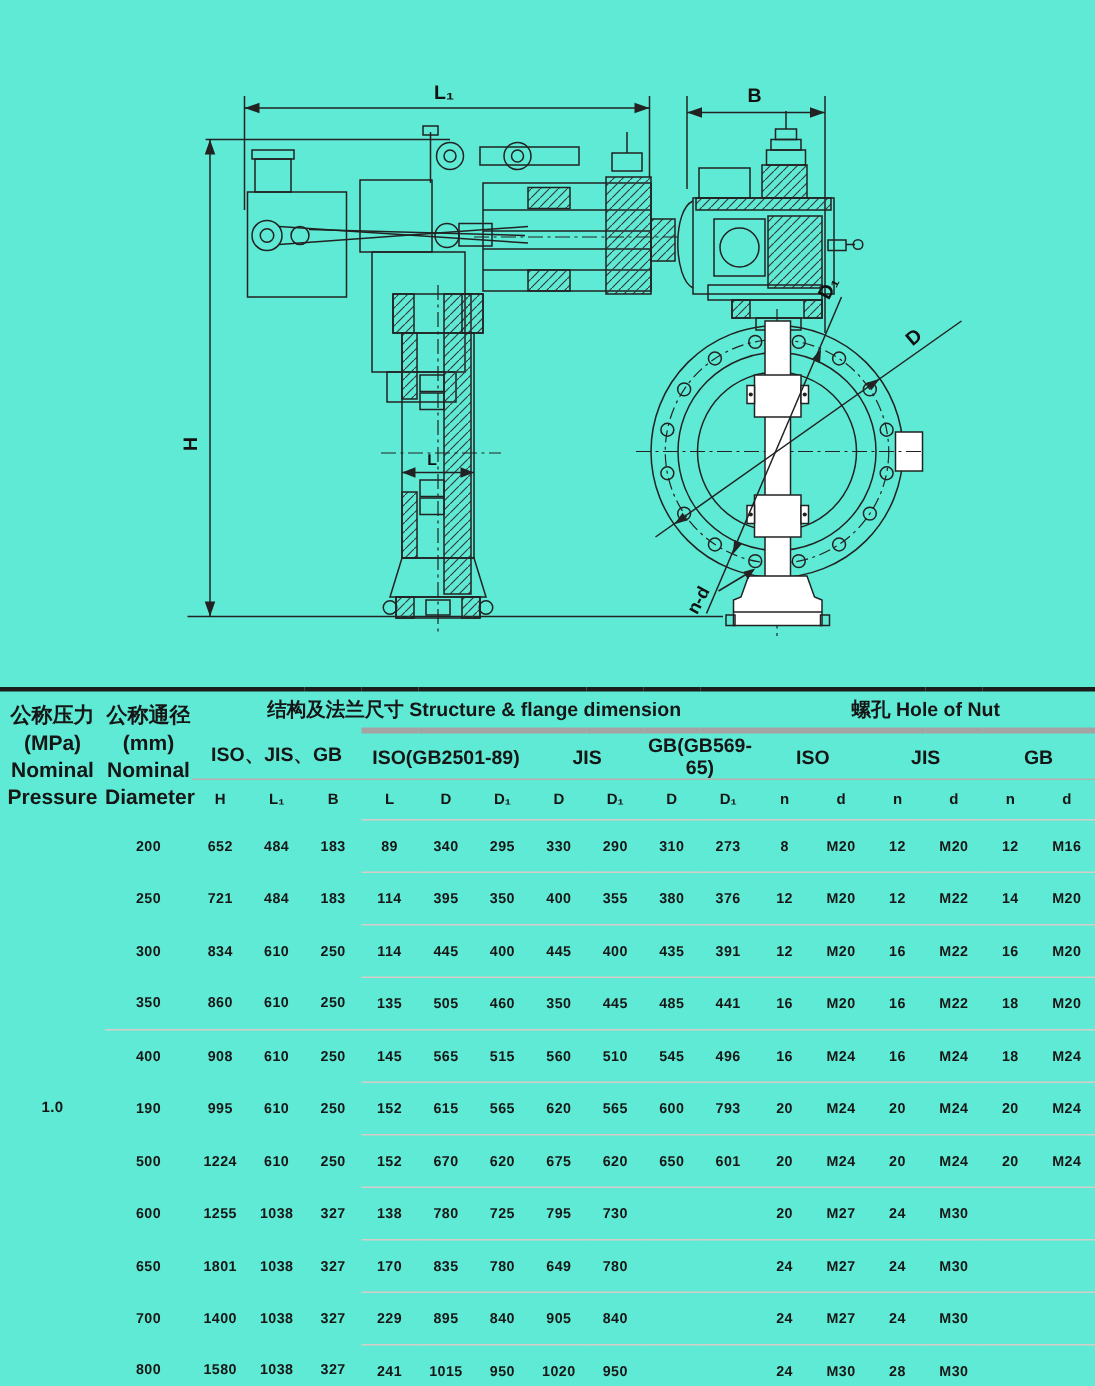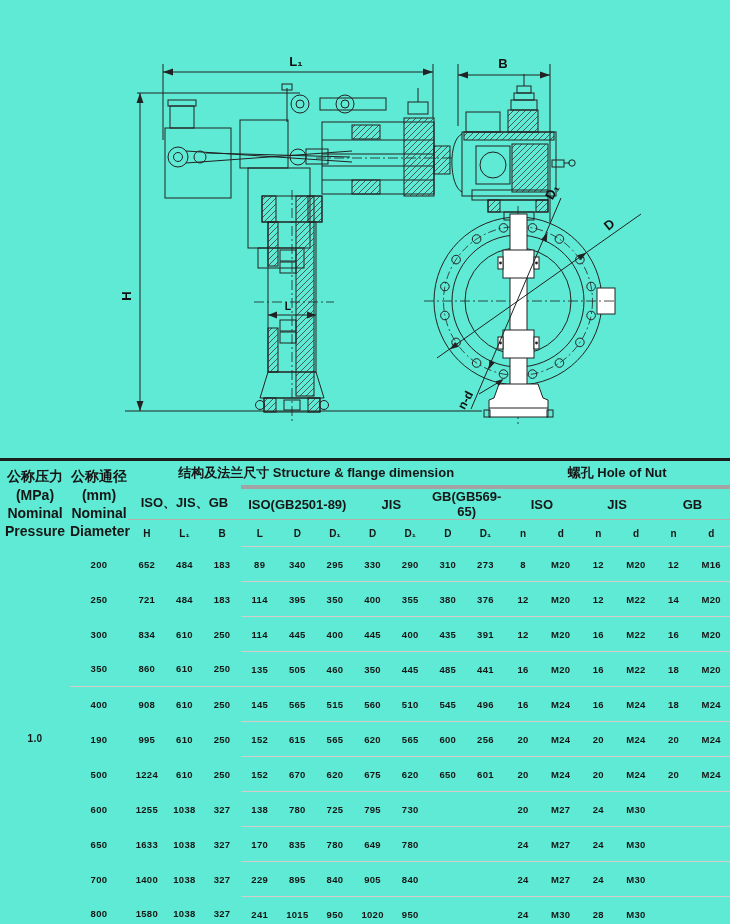--- a/index.html
+++ b/index.html
@@ -352,21 +352,21 @@
           <td class="dia">190</td>
           <td>995</td>
           <td>610</td>
           <td>250</td>
           <td class="sep">152</td>
           <td class="sep">615</td>
           <td class="sep">565</td>
           <td class="sep">620</td>
           <td class="sep">565</td>
           <td class="sep">600</td>
-          <td class="sep">256</td>
+          <td class="sep">793</td>
           <td class="sep">20</td>
           <td class="sep">M24</td>
           <td class="sep">20</td>
           <td class="sep">M24</td>
           <td class="sep">20</td>
           <td class="sep">M24</td>
         </tr>
         <tr>
           <td class="dia">500</td>
           <td>1224</td>
@@ -400,21 +400,21 @@
           <td class="sep"></td>
           <td class="sep">20</td>
           <td class="sep">M27</td>
           <td class="sep">24</td>
           <td class="sep">M30</td>
           <td class="sep"></td>
           <td class="sep"></td>
         </tr>
         <tr>
           <td class="dia">650</td>
-          <td>1633</td>
+          <td>1801</td>
           <td>1038</td>
           <td>327</td>
           <td class="sep">170</td>
           <td class="sep">835</td>
           <td class="sep">780</td>
           <td class="sep">649</td>
           <td class="sep">780</td>
           <td class="sep"></td>
           <td class="sep"></td>
           <td class="sep">24</td>

